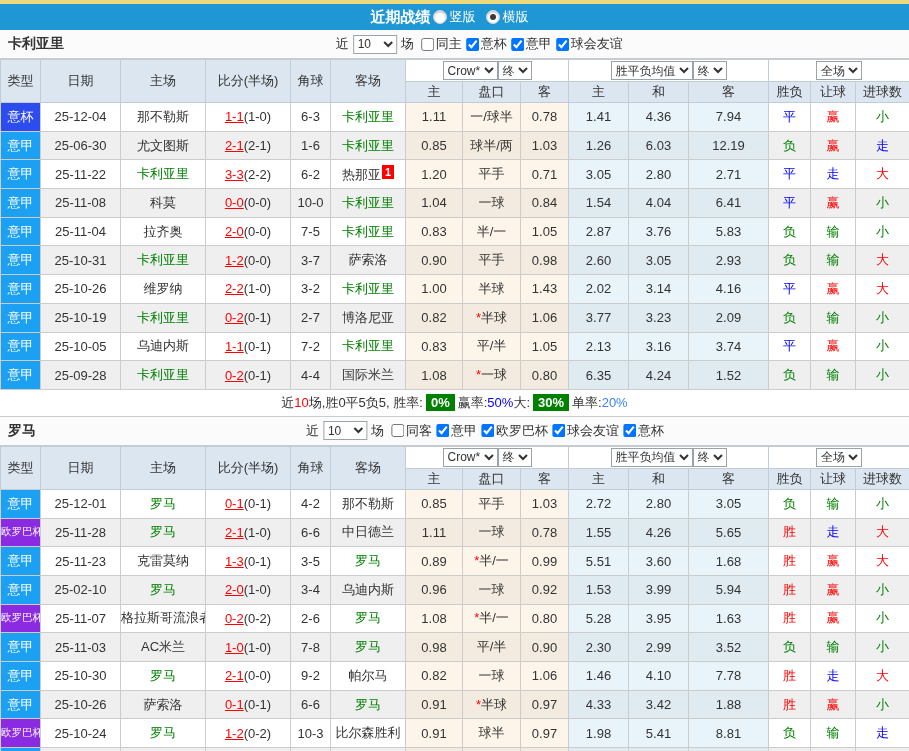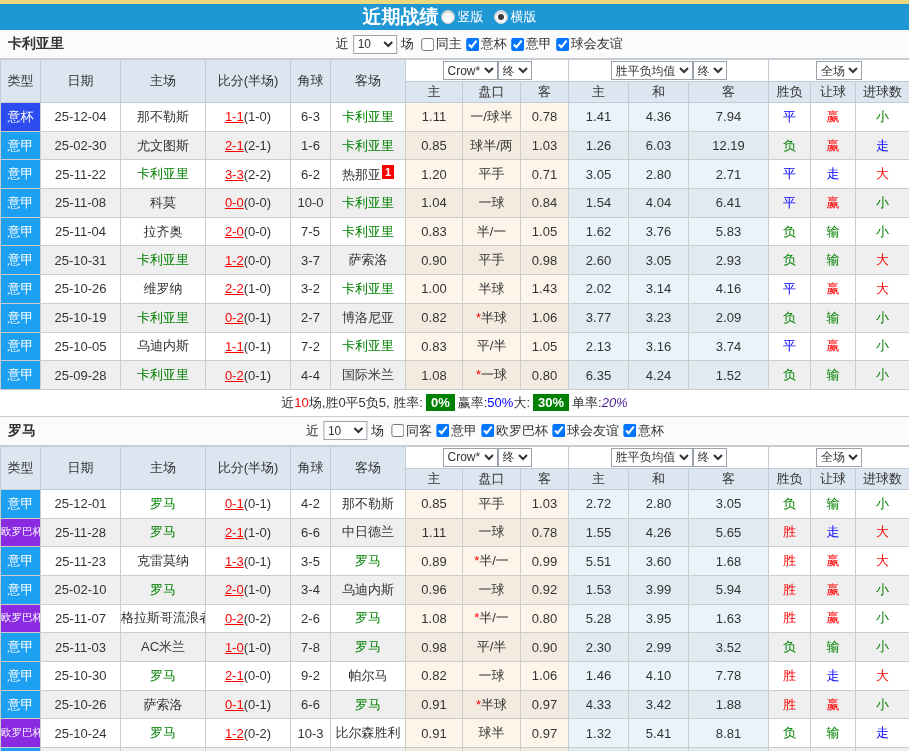--- a/index.html
+++ b/index.html
@@ -3,21 +3,21 @@
 <meta charset="utf-8">
 <style>
   html,body{margin:0;padding:0;}
   body{
     width:909px;height:751px;overflow:hidden;background:#fff;
     font-family:"Liberation Sans","DejaVu Sans",sans-serif;
     font-size:13px;color:#333;
   }
   .top-strip{height:4px;background:#ecd97e;}
   .topbar{height:26px;background:#1e97d4;display:flex;align-items:center;justify-content:center;color:#fff;}
-  .topbar-title{font-weight:bold;font-size:19px;margin-right:2px;}
+  .topbar-title{font-weight:bold;font-size:15px;margin-right:2px;}
   .radio-group{display:inline-flex;align-items:center;margin-right:10px;cursor:pointer;font-size:13px;}
   .radio-circle{width:12px;height:12px;border-radius:50%;background:#fff;border:1px solid #cfd6dd;
     display:inline-block;position:relative;margin-right:3px;box-shadow:inset 0 1px 2px rgba(0,0,0,.3);}
   .radio-circle.sel::after{content:"";position:absolute;left:3px;top:3px;width:6px;height:6px;border-radius:50%;background:#3a3a3a;}
   .section-title{height:28px;display:flex;align-items:center;background:#fbfbfb;border-bottom:1px solid #ccc;position:relative;}
   .team-name{font-weight:bold;font-size:14px;padding-left:8px;color:#333;}
   .filter{position:absolute;left:50%;transform:translateX(-42%);display:flex;align-items:center;white-space:nowrap;}
   .filter .f-lbl{margin:0 3px;}
   .chk{display:inline-flex;align-items:center;cursor:pointer;margin-left:2px;}
   .chk input{margin:0 2px 0 2px;width:13px;height:13px;cursor:pointer;}
@@ -48,21 +48,21 @@
   .ht{color:#333;}
   .star{color:#ff0000;}
   .c-r{color:#ff0000;}
   .c-b{color:#0000ff;}
   .c-g{color:#008000;}
   .badge1{display:inline-block;background:#ff0000;color:#fff;font-size:11px;font-weight:bold;
     line-height:14px;padding:0 3px;margin-left:1px;vertical-align:3px;}
   .summary{height:26px;display:flex;align-items:center;justify-content:center;font-size:13px;border-bottom:1px solid #ccc;background:#fff;}
   .s-red{color:#ff0000;}
   .s-blue{color:#0000ff;}
-  .s-green{color:#4c1d95;font-style:italic;}
+  .s-green{color:#3b82f6;}
   .badge-green{background:#008000;color:#fff;font-weight:bold;padding:1px 5px;margin:0 3px;}
 </style>
 </head>
 <body>
 
 <div class="top-strip"></div>
 
 <div class="topbar">
   <span class="topbar-title">近期战绩</span>
   <span class="radio-group">
@@ -170,21 +170,21 @@
             <td class="crow">0.78</td>
             <td class="avg">1.41</td>
             <td class="avg">4.36</td>
             <td class="avg">7.94</td>
             <td><span class="c-b">平</span></td>
             <td><span class="c-r">赢</span></td>
             <td><span class="c-g">小</span></td>
           </tr>
           <tr class="even">
             <td class="lg lg-blue">意甲</td>
-            <td>25-02-30</td>
+            <td>25-06-30</td>
             <td><span class="team-link">尤文图斯</span></td>
             <td><span class="ft">2-1</span><span class="ht">(2-1)</span></td>
             <td>1-6</td>
             <td><span class="team-link t-green">卡利亚里</span></td>
             <td class="crow">0.85</td>
             <td class="crow"><span>球半/两</span></td>
             <td class="crow">1.03</td>
             <td class="avg">1.26</td>
             <td class="avg">6.03</td>
             <td class="avg">12.19</td>
@@ -229,21 +229,21 @@
           <tr class="odd">
             <td class="lg lg-blue">意甲</td>
             <td>25-11-04</td>
             <td><span class="team-link">拉齐奥</span></td>
             <td><span class="ft">2-0</span><span class="ht">(0-0)</span></td>
             <td>7-5</td>
             <td><span class="team-link t-green">卡利亚里</span></td>
             <td class="crow">0.83</td>
             <td class="crow"><span>半/一</span></td>
             <td class="crow">1.05</td>
-            <td class="avg">1.62</td>
+            <td class="avg">2.87</td>
             <td class="avg">3.76</td>
             <td class="avg">5.83</td>
             <td><span class="c-g">负</span></td>
             <td><span class="c-g">输</span></td>
             <td><span class="c-g">小</span></td>
           </tr>
           <tr class="even">
             <td class="lg lg-blue">意甲</td>
             <td>25-10-31</td>
             <td><span class="team-link t-green">卡利亚里</span></td>
@@ -568,21 +568,21 @@
           <tr class="odd">
             <td class="lg lg-purple lg-small">欧罗巴杯</td>
             <td>25-10-24</td>
             <td><span class="team-link t-green">罗马</span></td>
             <td><span class="ft">1-2</span><span class="ht">(0-2)</span></td>
             <td>10-3</td>
             <td><span class="team-link">比尔森胜利</span></td>
             <td class="crow">0.91</td>
             <td class="crow"><span>球半</span></td>
             <td class="crow">0.97</td>
-            <td class="avg">1.32</td>
+            <td class="avg">1.98</td>
             <td class="avg">5.41</td>
             <td class="avg">8.81</td>
             <td><span class="c-g">负</span></td>
             <td><span class="c-g">输</span></td>
             <td><span class="c-b">走</span></td>
           </tr>
           <tr class="even">
             <td class="lg lg-blue">意甲</td>
             <td>25-10-19</td>
             <td></td>

